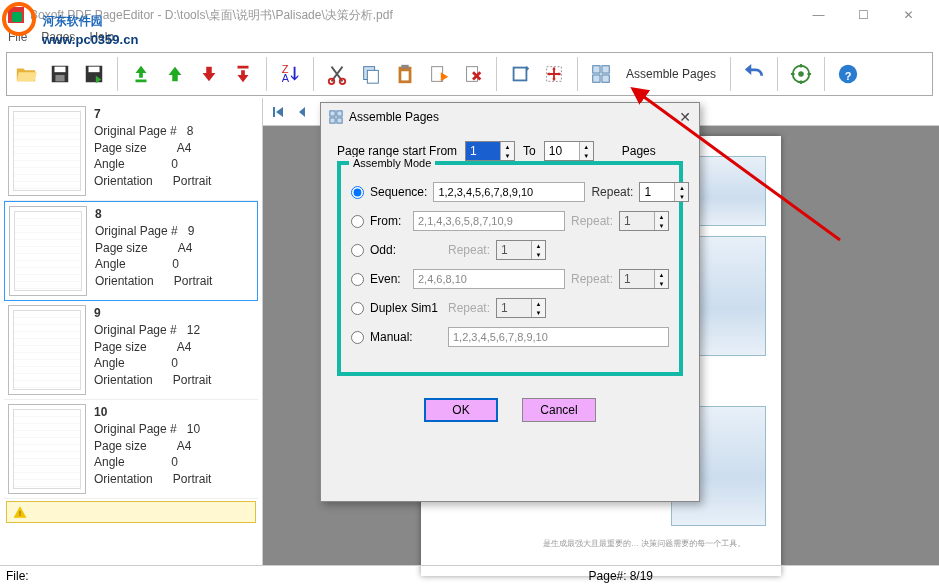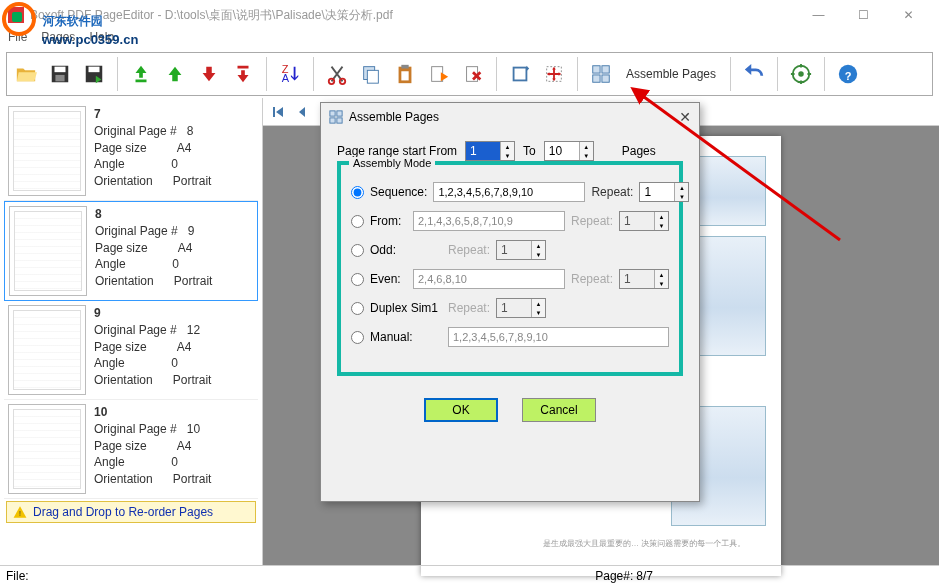--- a/index.html
+++ b/index.html
@@ -47,21 +47,21 @@
 .group { border: 4px solid #14b8a6; padding: 8px 10px 16px; position: relative; }
 .group .legend { position: absolute; top: -8px; left: 8px; background: #f0f0f0; padding: 0 4px; font-size: 11px; }
 .mode-row { display: flex; align-items: center; gap: 6px; margin: 9px 0; }
 .mode-row input[type=radio] { margin: 0; }
 .mode-row .mlabel { width: 72px; }
 .seq-input { flex: 1; height: 20px; border: 1px solid #aaa; padding: 0 4px; font-size: 11px; background: #fff; }
 .seq-input[disabled] { color: #888; }
 .rep-label { color: #333; font-size: 12px; }
 .rep-label.dis { color: #aaa; }
 .dlg-btns { display: flex; justify-content: center; gap: 24px; margin-top: 22px; }
-.dlg-btn { width: 74px; height: 24px; border: 1px solid #888; background: #bef264; }
+.dlg-btn { width: 74px; height: 24px; border: 1px solid #888; background: #f0abfc; }
 .dlg-btn.def { border: 2px solid #0065c9; }
 .watermark { position: absolute; top: 2px; left: 2px; z-index: 500; pointer-events: none; color: #1a66bb; font-weight: bold; font-size: 24px; font-family: "SimHei","Microsoft YaHei",sans-serif; }
 .watermark .logo { display: inline-block; width: 34px; height: 34px; border: 4px solid #f60; border-radius: 50%; position: relative; vertical-align: middle; }
 .watermark .logo:before { content:''; position:absolute; left:6px; top:6px; width:10px; height:10px; background:#0a5; border-radius:2px; }
 .watermark .sub { font-size: 13px; color: #0a3d7a; display:block; margin-left: 40px; margin-top:-4px;}
 .arrow-anno { position: absolute; z-index: 400; pointer-events: none; }
 </style>
 </head>
 <body>
 
@@ -279,21 +279,20 @@
       <div>Angle&nbsp;&nbsp;&nbsp;&nbsp;&nbsp;&nbsp;&nbsp;&nbsp;&nbsp;&nbsp;&nbsp;&nbsp;&nbsp;&nbsp;0</div>
       <div>Orientation&nbsp;&nbsp;&nbsp;&nbsp;&nbsp;&nbsp;Portrait</div>
     </div>
         </div>
       </div>
     <div class="dragbar">
       <svg class="warn-icon" viewBox="0 0 24 24">
           <path fill="#f2c200" d="M12 2L1 22h22z"></path>
           <text x="12" y="19" text-anchor="middle" font-size="13" fill="#333">!</text>
         </svg>
-      <span>Drag and Drop to Re-order Pages</span>
     </div>
   </div>
 
   <div class="viewer">
     <div class="viewer-top">
       <span class="navbtn">
           <svg width="14" height="14" viewBox="0 0 14 14">
             <path fill="#47a" d="M2 2v10h2V2zM12 2L5 7l7 5z"></path>
           </svg>
         </span>
@@ -311,21 +310,21 @@
         <div class="blk" style="left:120px;top:400px;width:220px;height:30px;background:#fff;border:none;font-size:8px;color:#999;padding:2px;">是生成最强大且最重要的… 决策问题需要的每一个工具。</div>
       </div>
     </div>
   </div>
 </div>
 
 <div class="statusbar">
   <span>File:</span>&nbsp;
   <span class="sp"></span>
   <span>Page#:</span>&nbsp;
-  <span>8/7</span>
+  <span>8/19</span>
   <span style="width:280px"></span>
 </div>
 
 <div class="dialog">
   <div class="dlg-title">
     <svg class="ico" viewBox="0 0 16 16">
         <rect x="1" y="1" width="6" height="6" fill="#cde" stroke="#47a"></rect>
         <rect x="9" y="1" width="6" height="6" fill="#cde" stroke="#47a"></rect>
         <rect x="1" y="9" width="6" height="6" fill="#cde" stroke="#47a"></rect>
         <rect x="9" y="9" width="6" height="6" fill="#cde" stroke="#47a"></rect>

